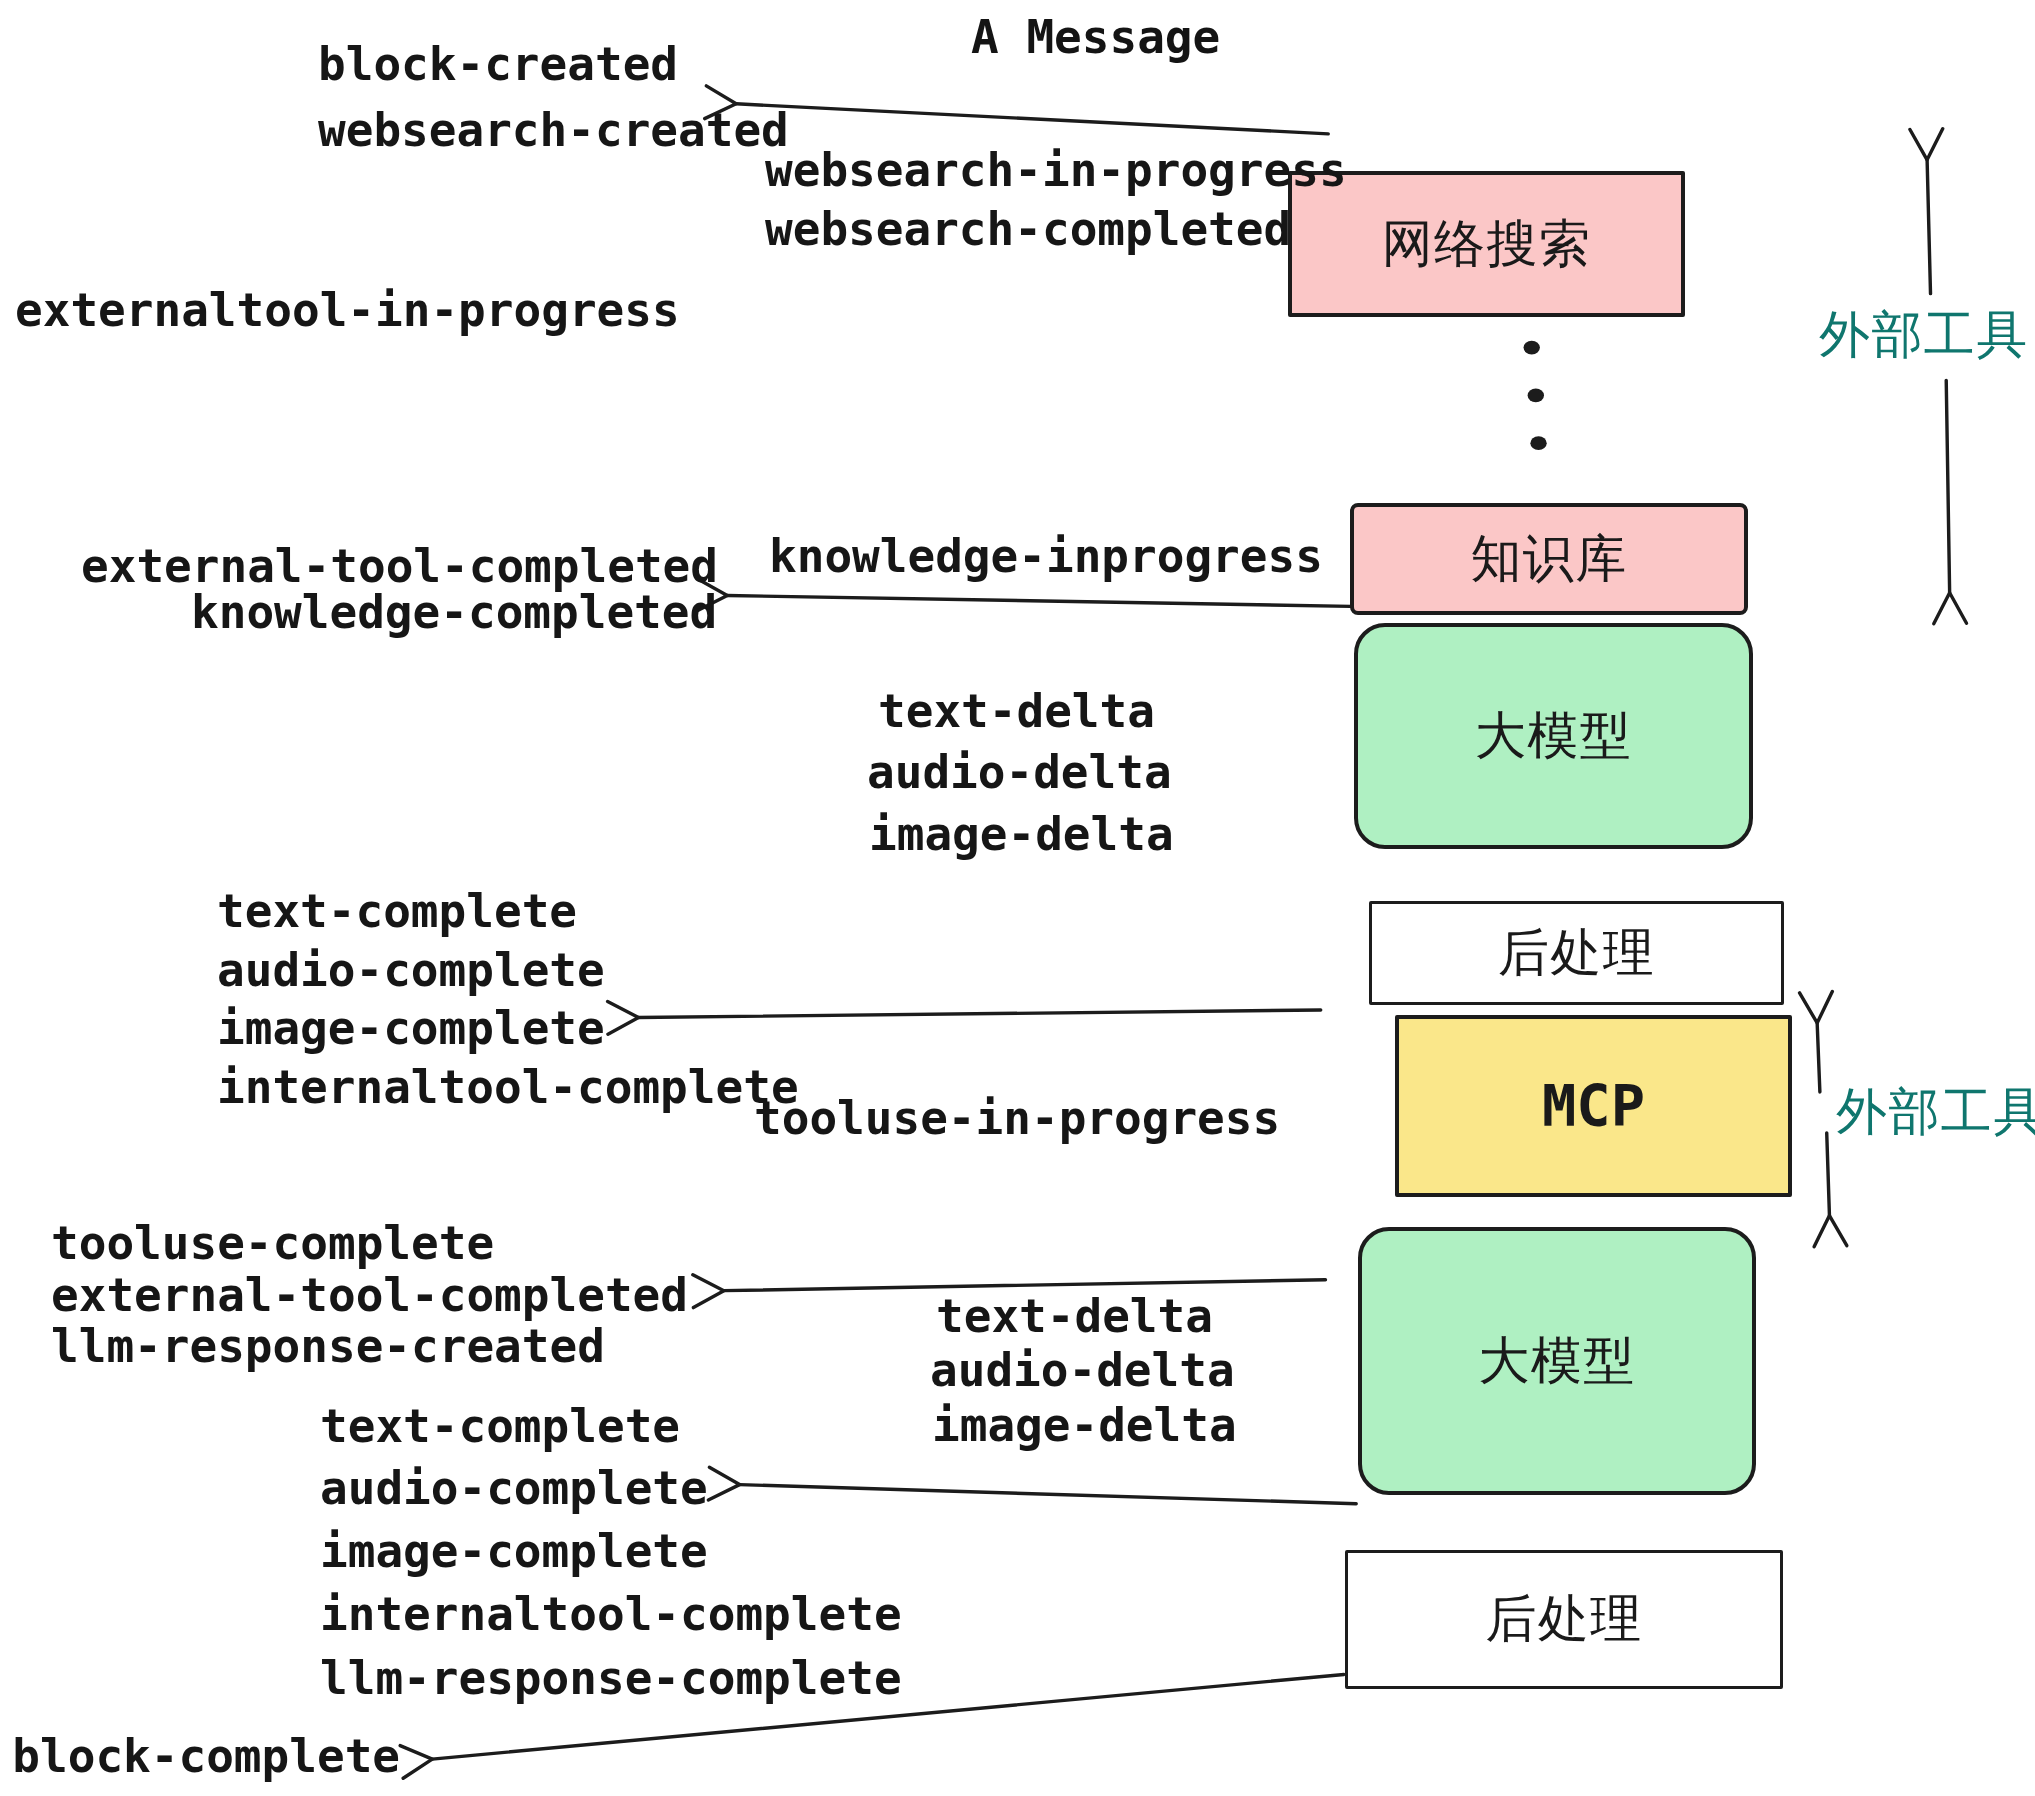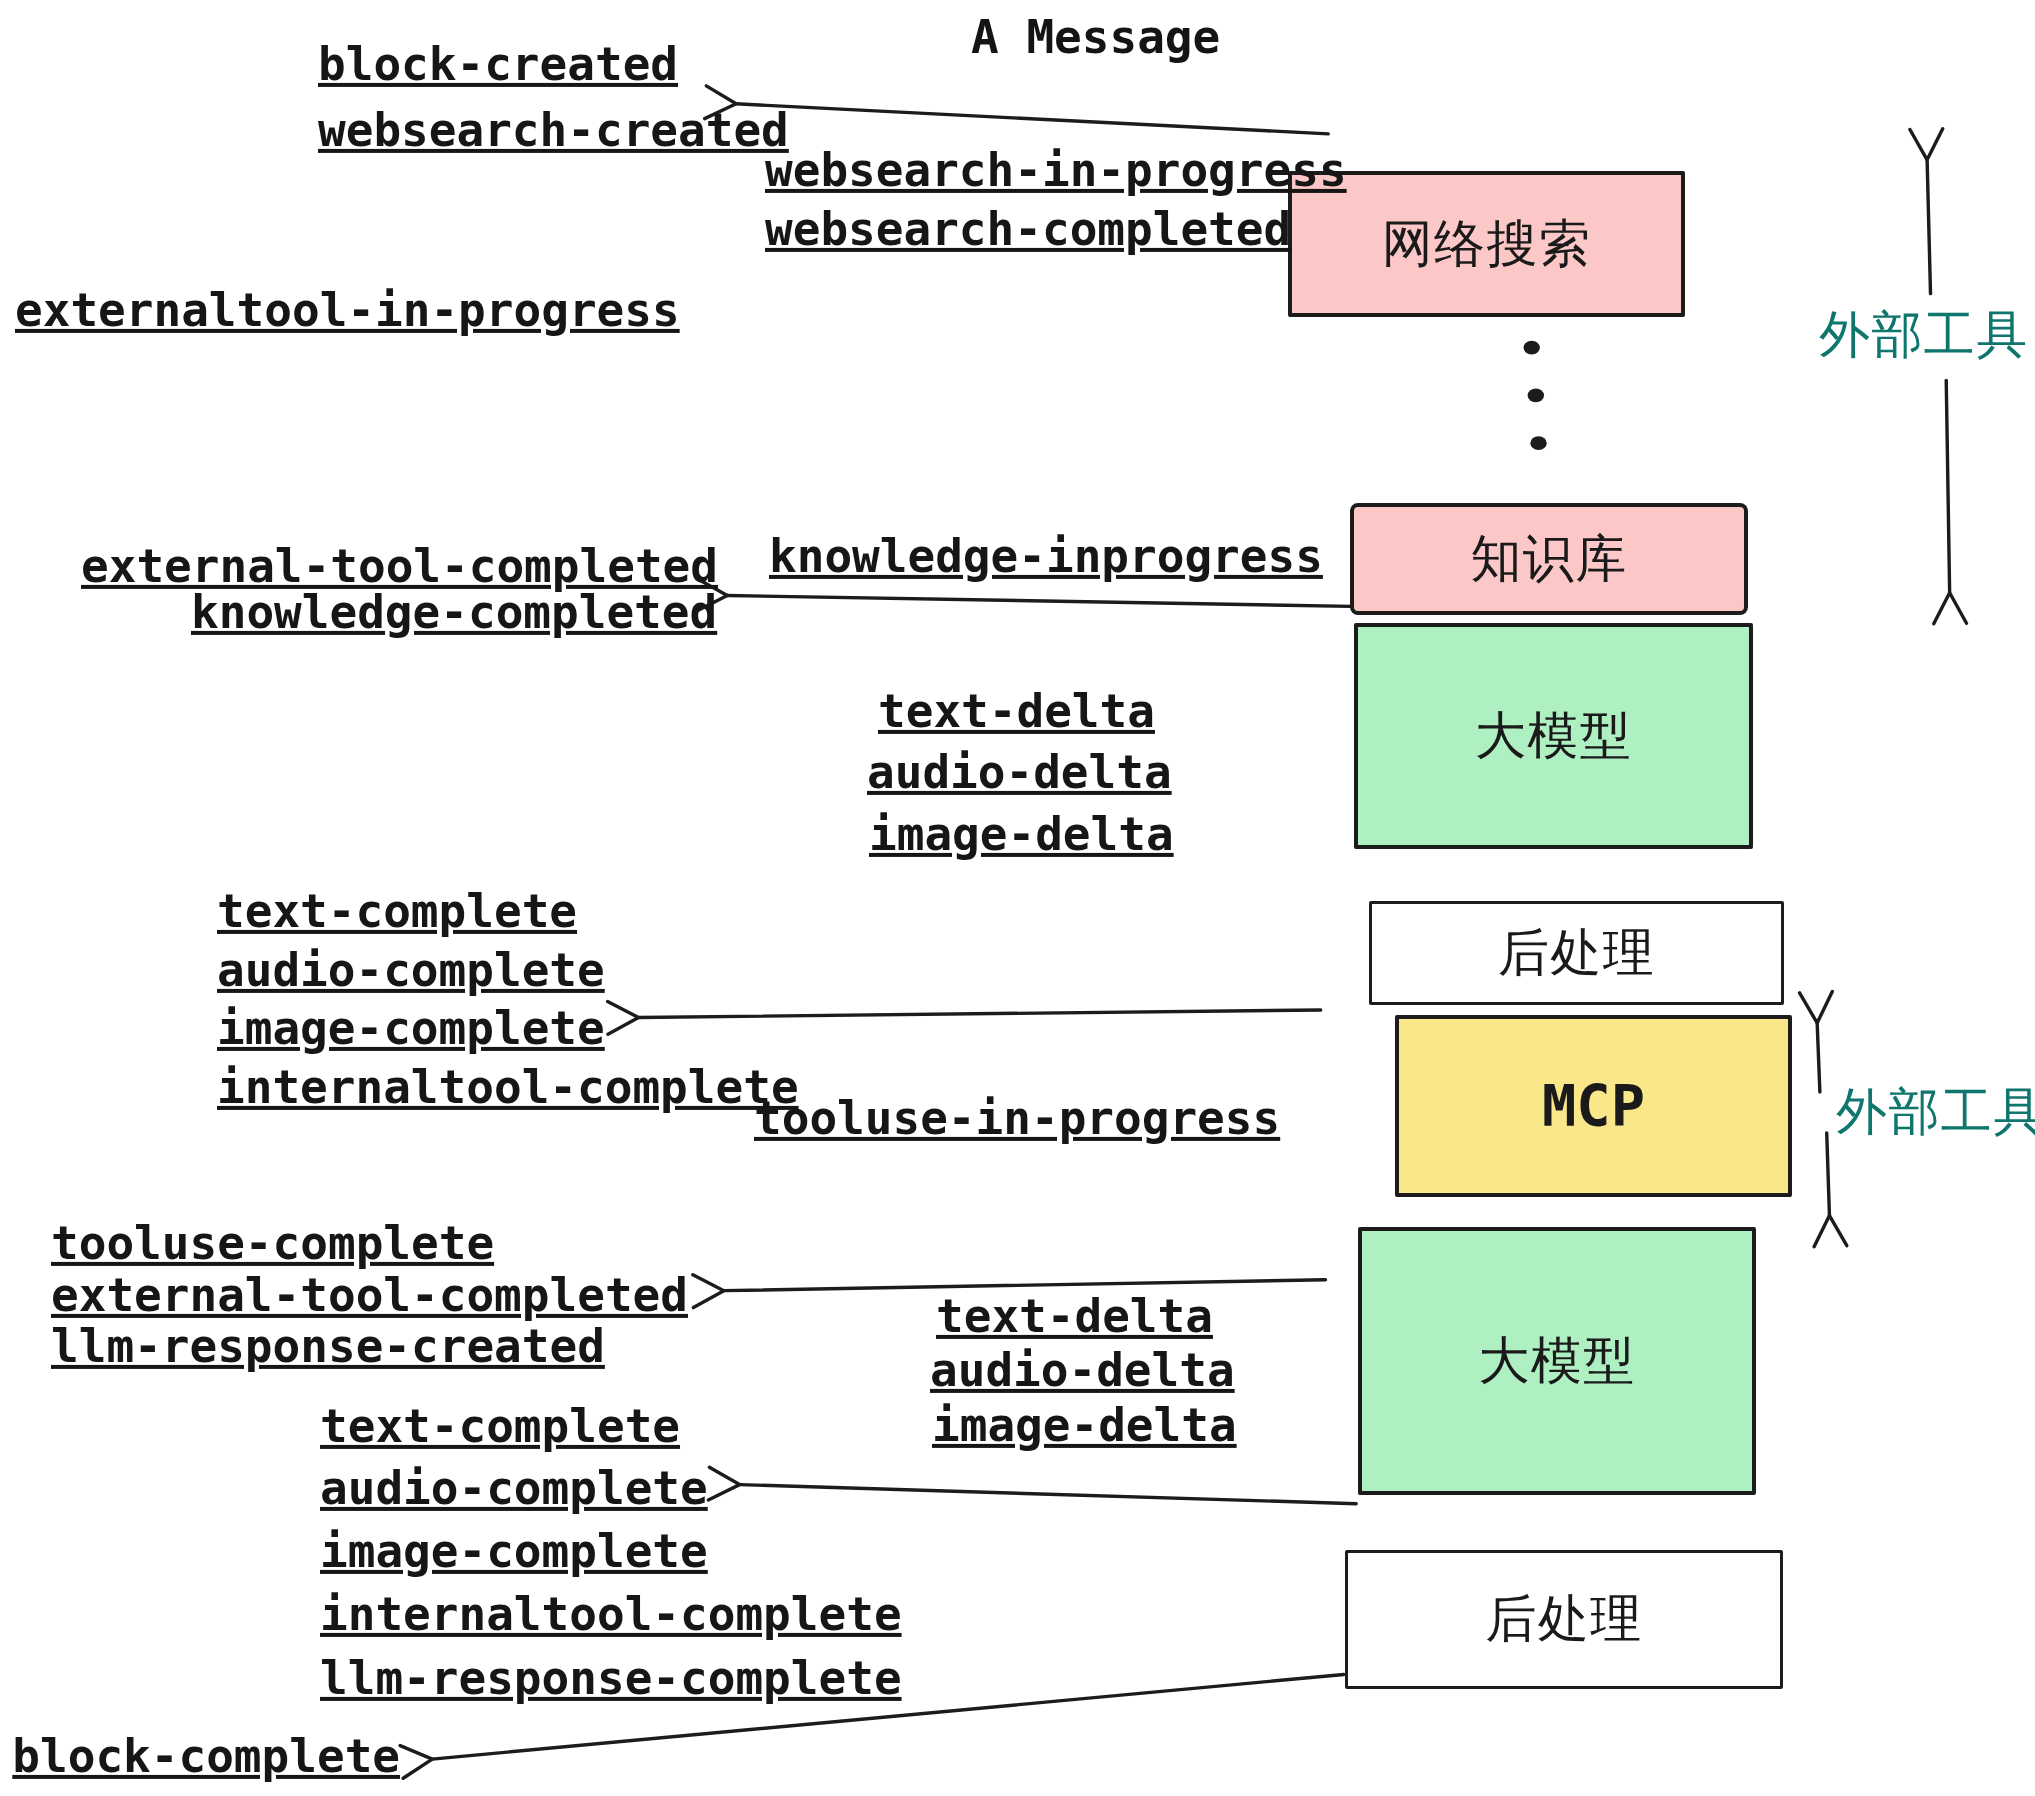--- a/index.html
+++ b/index.html
@@ -13,21 +13,20 @@
     overflow: hidden;
   }
   .layer { position: absolute; left: 0; top: 0; }
   .ev {
     position: absolute;
     font-size: 46px;
     font-weight: bold;
     white-space: nowrap;
     transform: translateY(-52%);
     color: #161616;
-    text-decoration: underline;
   }
   .title {
     position: absolute;
     font-size: 46px;
     font-weight: bold;
     white-space: nowrap;
     transform: translateY(-52%);
   }
   .box {
     position: absolute;
@@ -36,21 +35,21 @@
     border-radius: 2px;
     display: flex;
     align-items: center;
     justify-content: center;
     font-family: "DejaVu Sans", "Liberation Sans", sans-serif;
     font-size: 51px;
     letter-spacing: 1.4px;
     color: #1a1a1a;
   }
   .box--pink   { background: var(--c-pink); }
-  .box--green  { background: var(--c-green); }
+  .box--green  { background: var(--c-green); border-radius: 31px; }
   .box--yellow { background: var(--c-yellow); }
   .box--white  { background: var(--c-white); margin-top: 13px; }
   .box--mono   { font-family: "DejaVu Sans Mono", "Liberation Mono", monospace; font-weight: bold; font-size: 57px; letter-spacing: 0; }
   .side-label {
     position: absolute;
     font-family: "DejaVu Sans", "Liberation Sans", sans-serif;
     font-size: 51px;
     letter-spacing: 1.4px;
     white-space: nowrap;
     transform: translateY(-50%);

